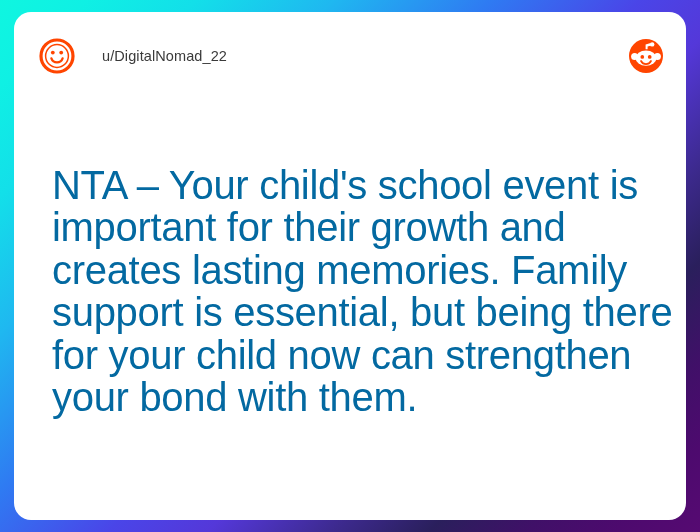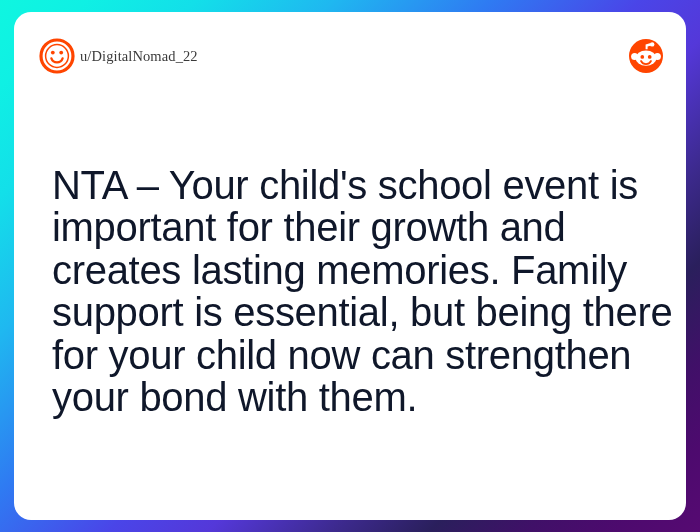--- a/index.html
+++ b/index.html
@@ -55,22 +55,21 @@
     width:100%;
     height:88px;
     display:flex;
     align-items:center;
     padding:0 22px 0 24px;
   }
 
   .author {
     display:flex;
     align-items:center;
-    gap:4px;
-    font-family:Liberation Serif, serif;
+    gap:26px;
   }
 
   .avatar {
     width:38px;
     height:38px;
     flex:0 0 38px;
     display:block;
   }
 
   .author-name {
@@ -90,21 +89,21 @@
   }
 
   
   .body-text {
     position:absolute;
     left:38px;
     top:152px;
     width:626px;
     font-size:40px;
     line-height:1.06;
-    color:#0f172a;
+    color:#0369a1;
     letter-spacing:-0.3px;
     font-weight:400;
     white-space:pre-line;
   }
 </style>
 </head>
 <body>
 
 <div id="stage">
 

